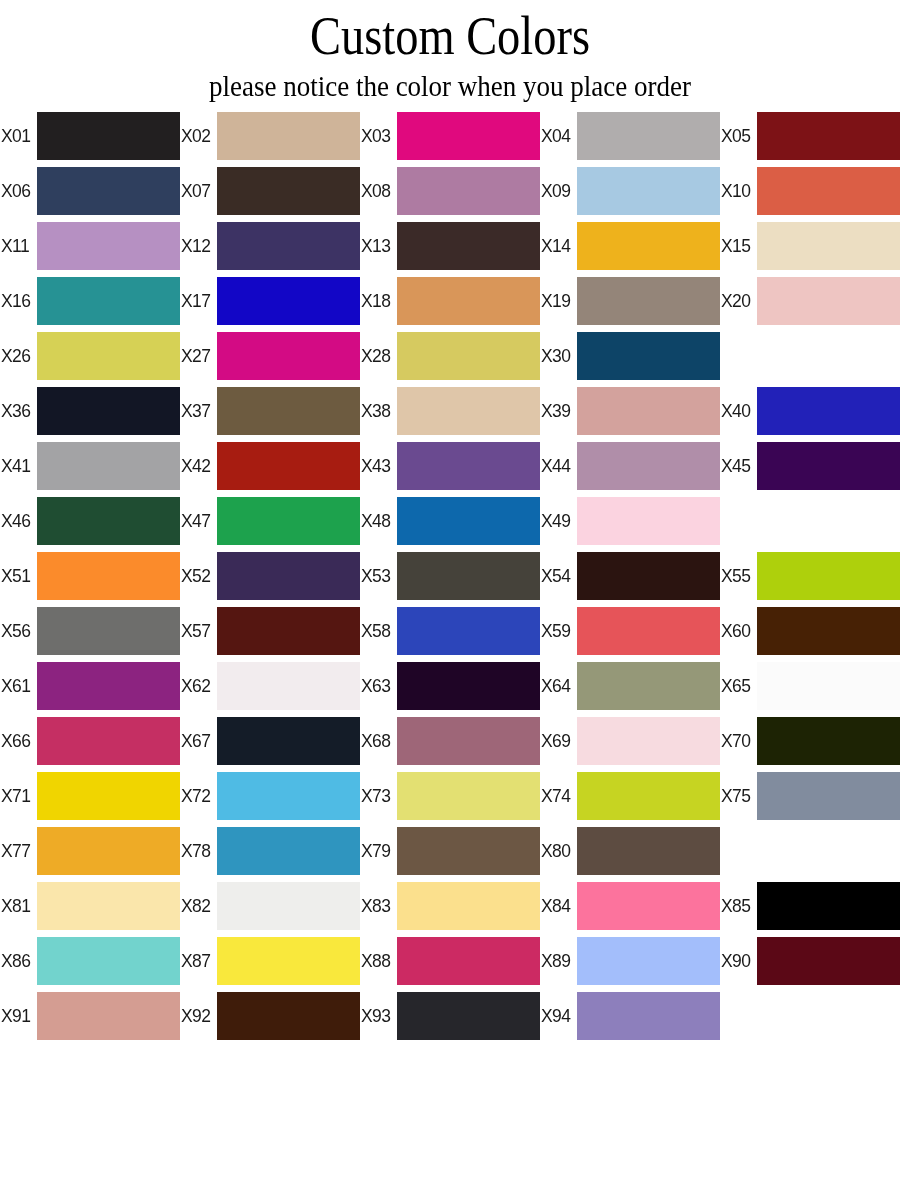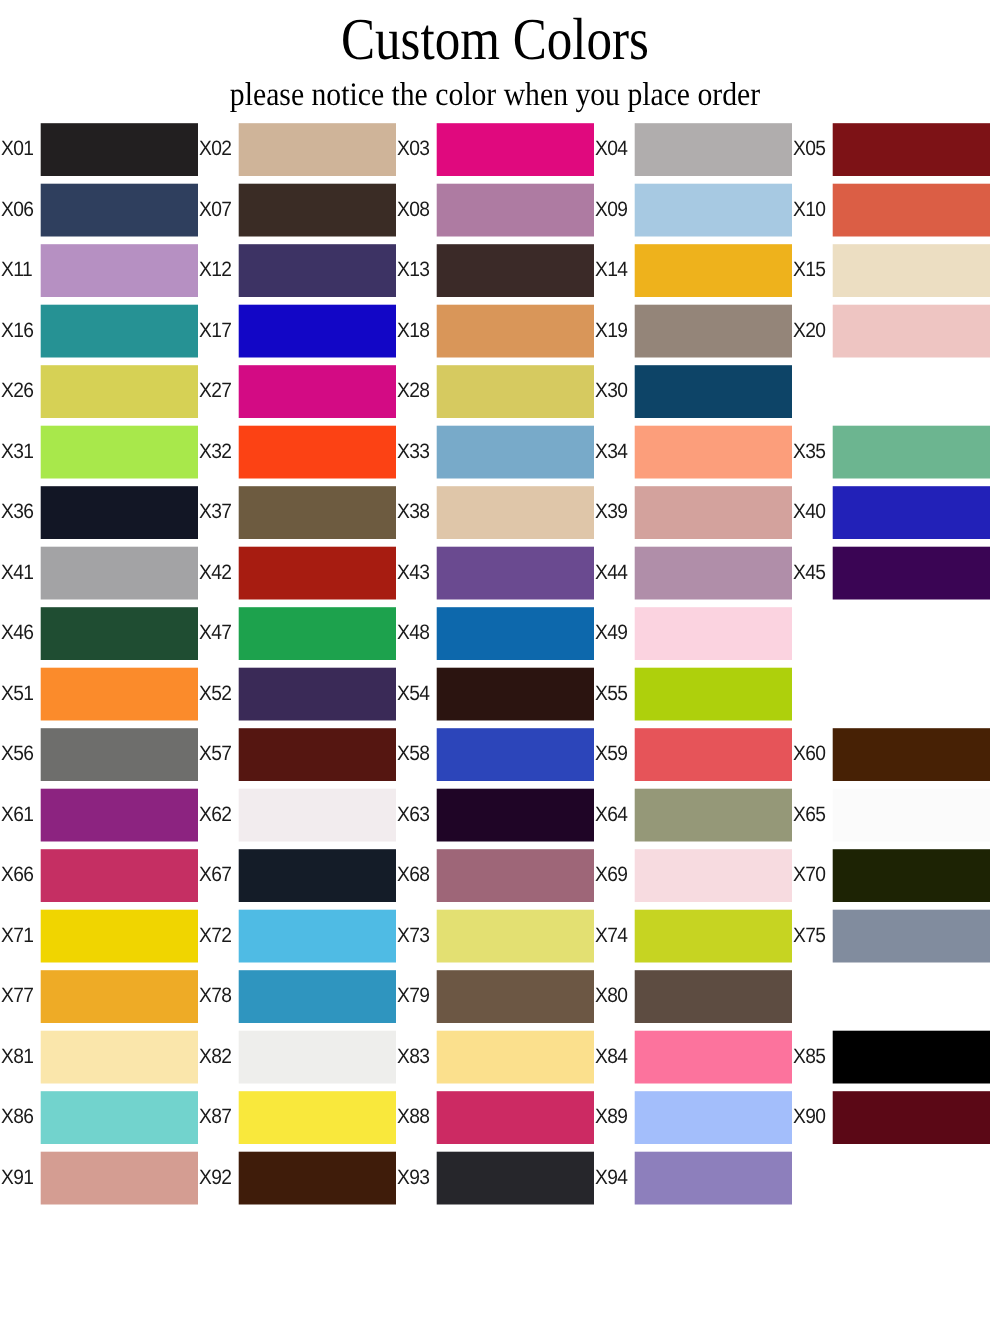--- a/index.html
+++ b/index.html
@@ -213,42 +213,20 @@
           <span class="code">X28</span>
           <span class="swatch" style="background: rgb(214, 202, 96);"></span>
         </div>
         <div class="cell">
           <span class="code">X30</span>
           <span class="swatch" style="background: rgb(13, 68, 103);"></span>
         </div>
       </div>
       <div class="row">
         <div class="cell">
-          <span class="code">X31</span>
-          <span class="swatch" style="background: rgb(168, 232, 75);"></span>
-        </div>
-        <div class="cell">
-          <span class="code">X32</span>
-          <span class="swatch" style="background: rgb(252, 66, 20);"></span>
-        </div>
-        <div class="cell">
-          <span class="code">X33</span>
-          <span class="swatch" style="background: rgb(120, 170, 201);"></span>
-        </div>
-        <div class="cell">
-          <span class="code">X34</span>
-          <span class="swatch" style="background: rgb(252, 158, 123);"></span>
-        </div>
-        <div class="cell">
-          <span class="code">X35</span>
-          <span class="swatch" style="background: rgb(108, 181, 144);"></span>
-        </div>
-      </div>
-      <div class="row">
-        <div class="cell">
           <span class="code">X36</span>
           <span class="swatch" style="background: rgb(18, 22, 37);"></span>
         </div>
         <div class="cell">
           <span class="code">X37</span>
           <span class="swatch" style="background: rgb(109, 91, 64);"></span>
         </div>
         <div class="cell">
           <span class="code">X38</span>
           <span class="swatch" style="background: rgb(223, 198, 169);"></span>
@@ -305,20 +283,24 @@
       <div class="row">
         <div class="cell">
           <span class="code">X51</span>
           <span class="swatch" style="background: rgb(251, 139, 43);"></span>
         </div>
         <div class="cell">
           <span class="code">X52</span>
           <span class="swatch" style="background: rgb(58, 42, 87);"></span>
         </div>
         <div class="cell">
+          <span class="code">X53</span>
+          <span class="swatch" style="background: rgb(69, 66, 58);"></span>
+        </div>
+        <div class="cell">
           <span class="code">X54</span>
           <span class="swatch" style="background: rgb(43, 20, 16);"></span>
         </div>
         <div class="cell">
           <span class="code">X55</span>
           <span class="swatch" style="background: rgb(174, 208, 12);"></span>
         </div>
       </div>
       <div class="row">
         <div class="cell">

